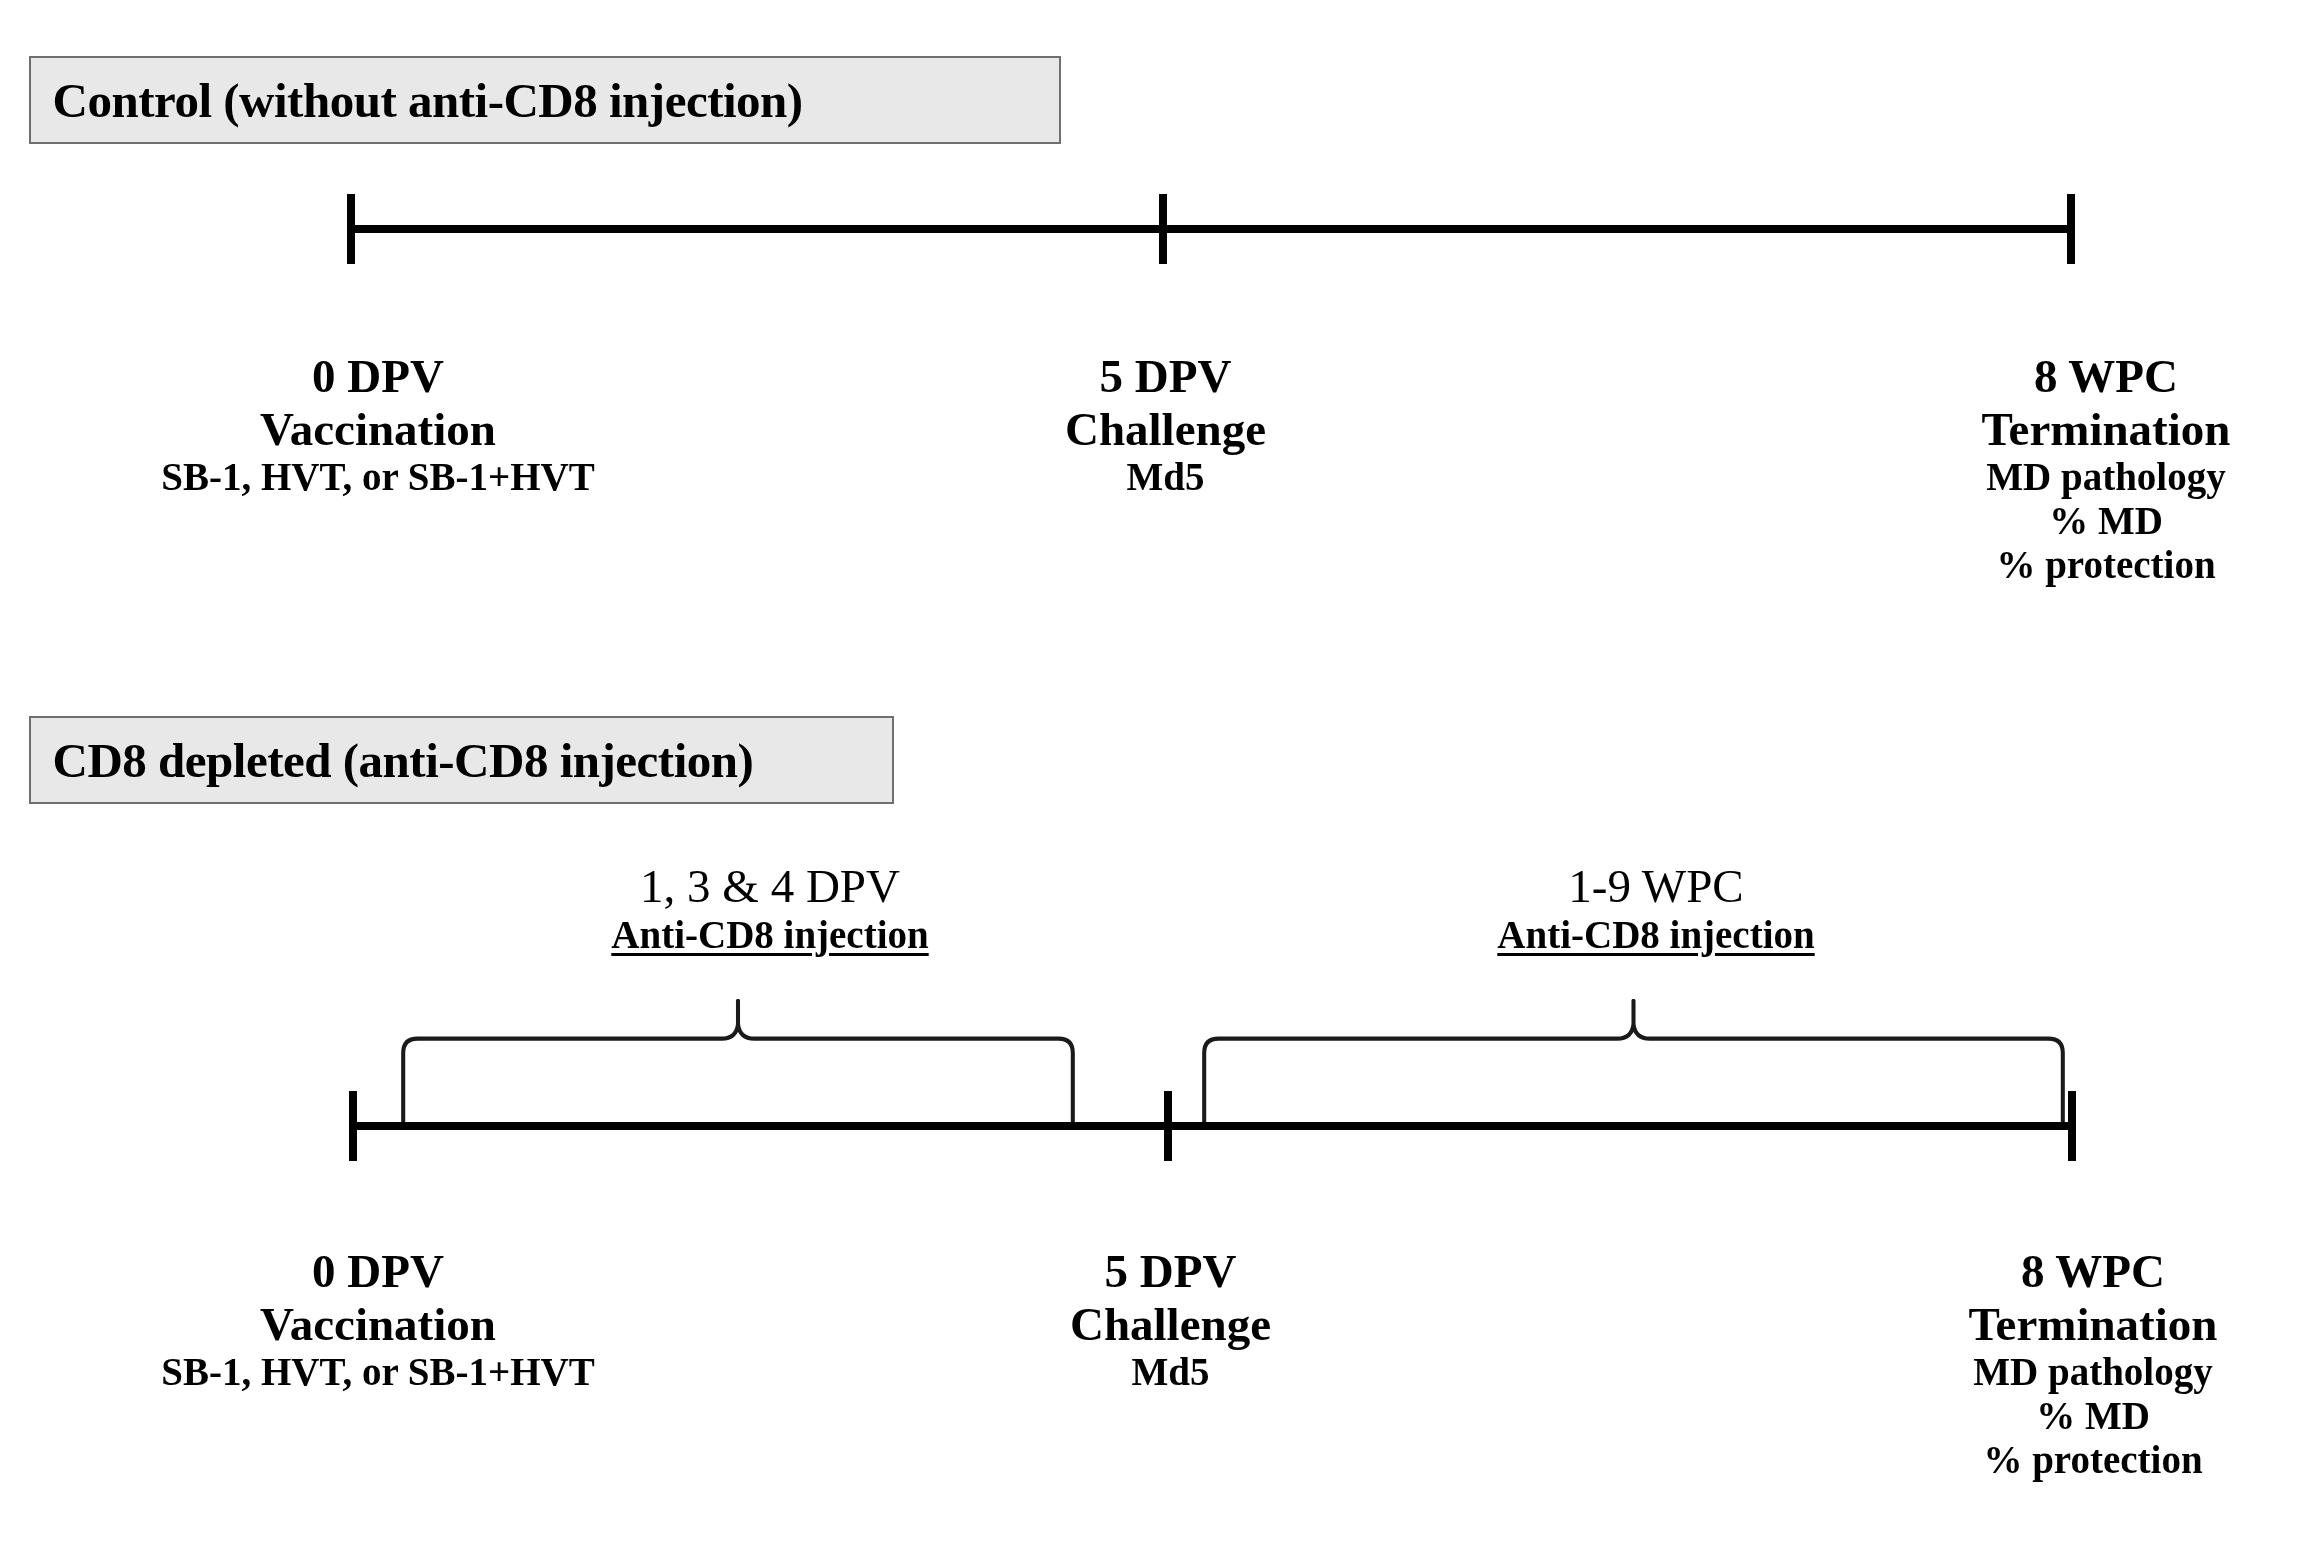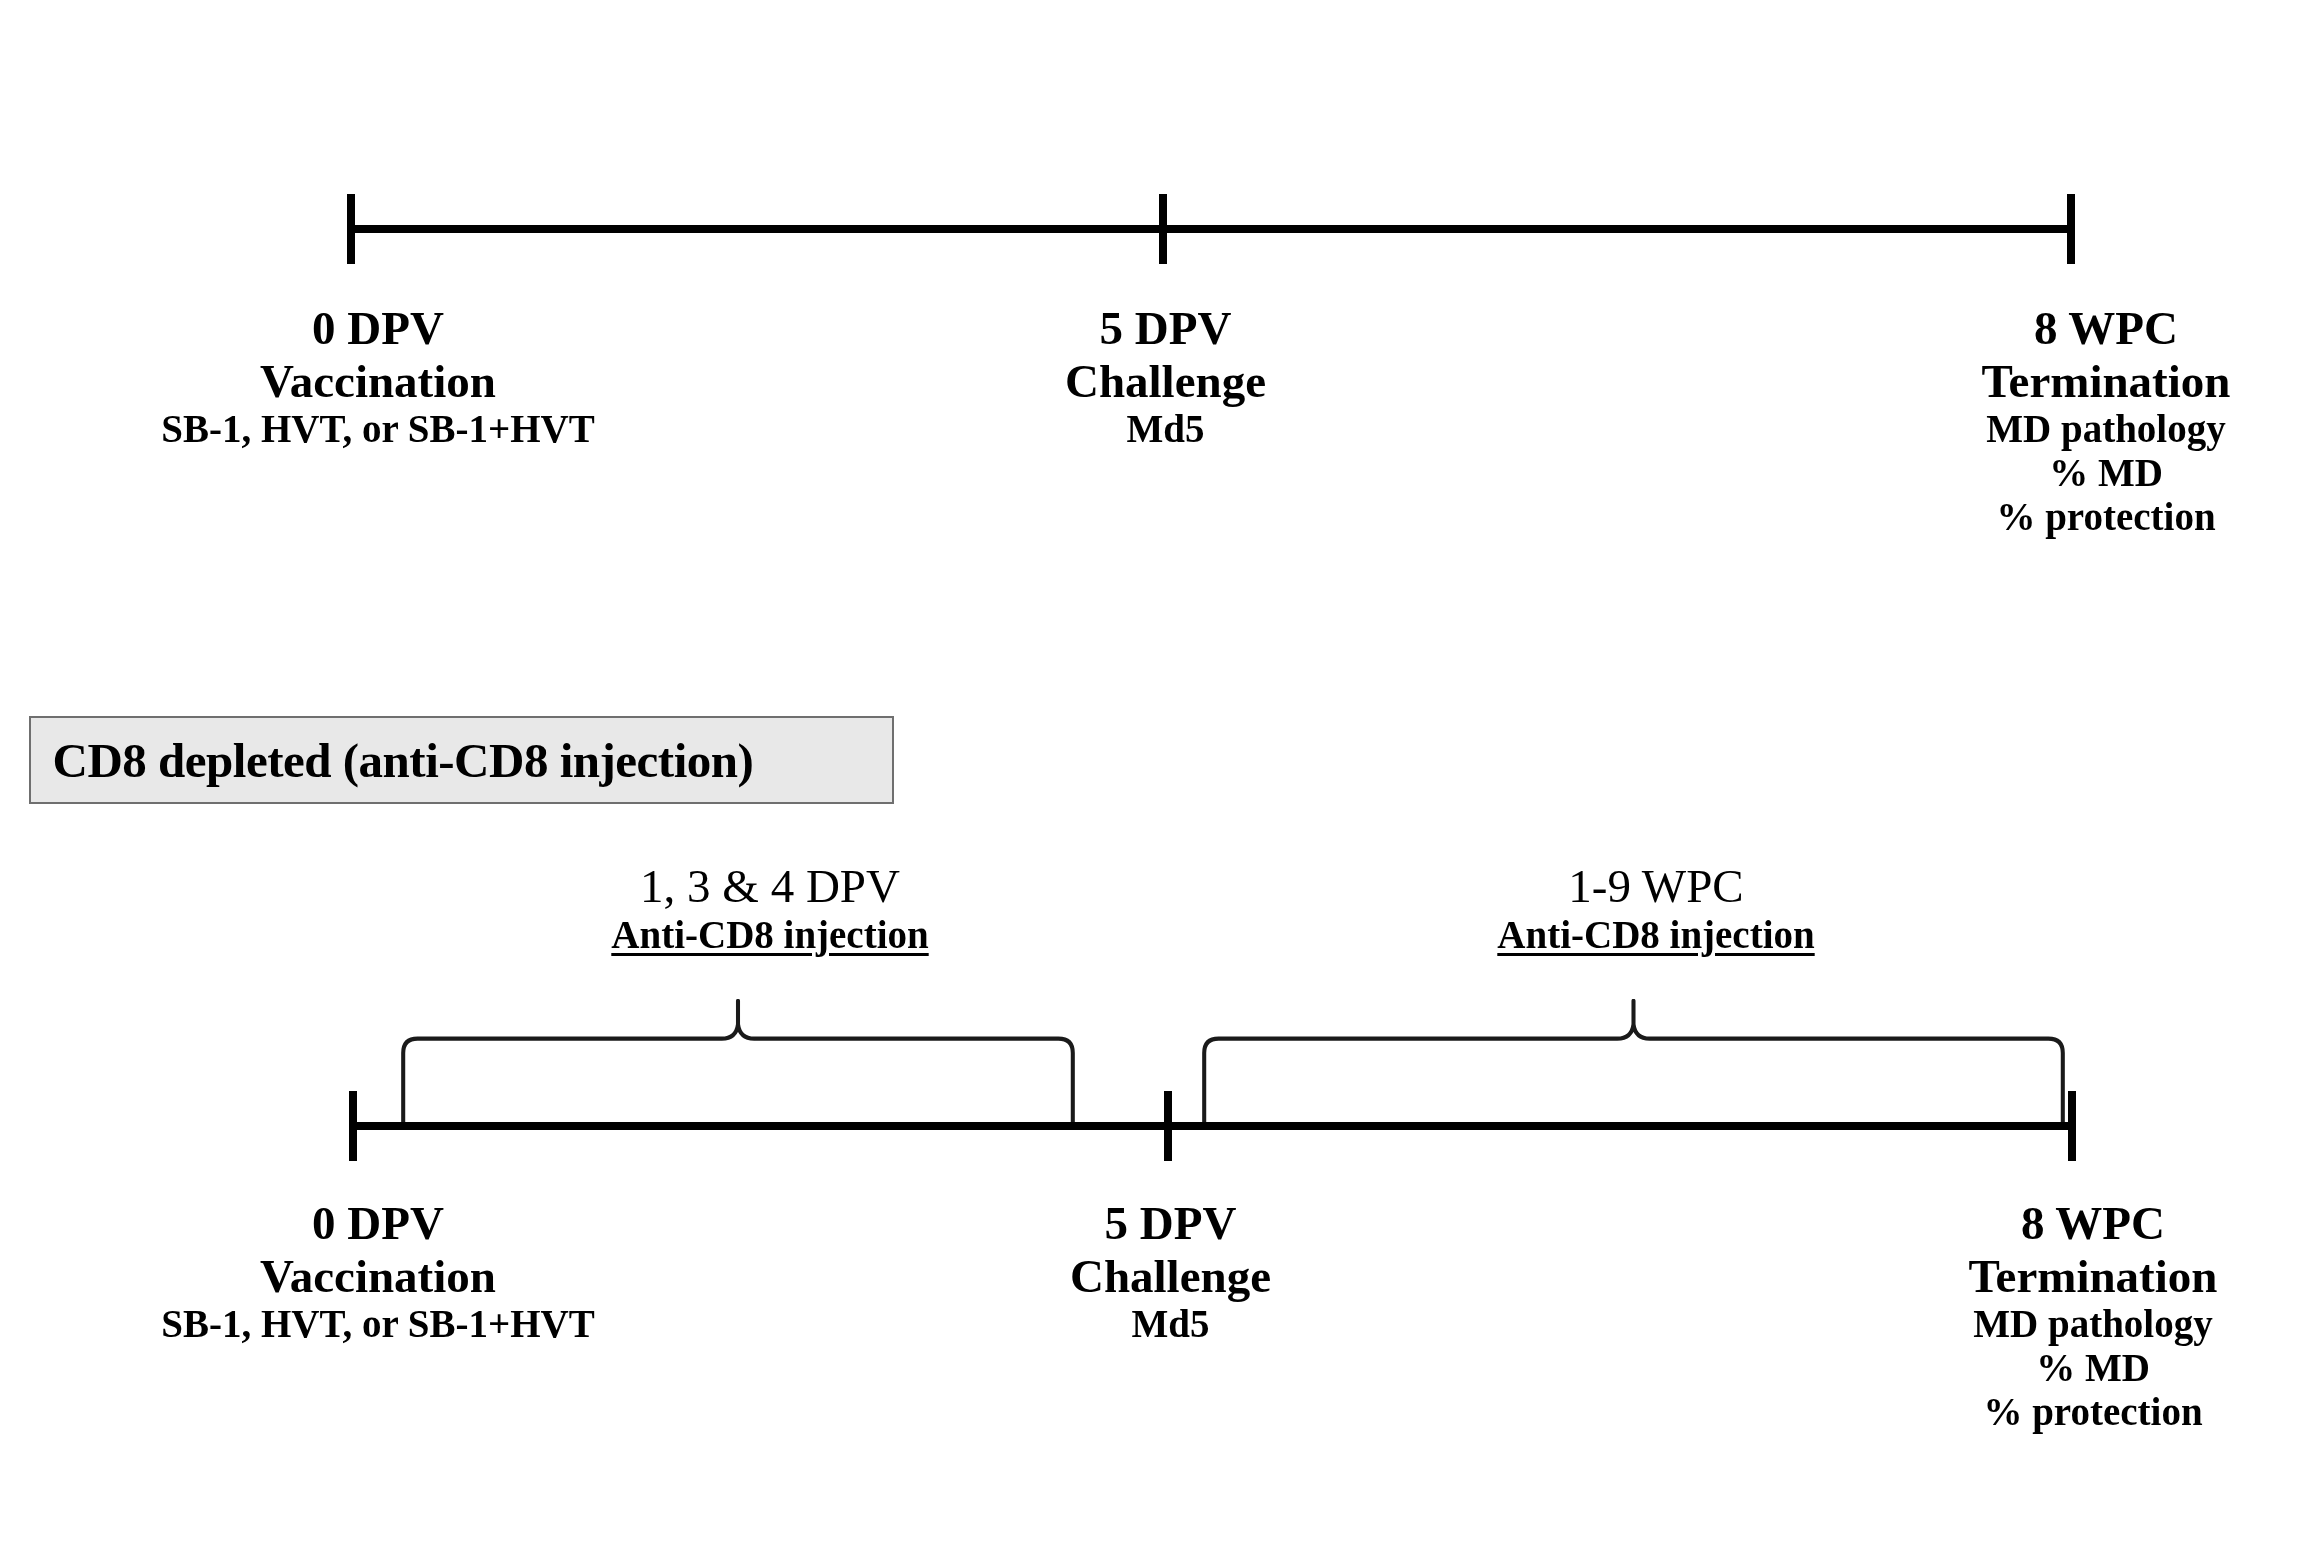--- a/index.html
+++ b/index.html
@@ -57,20 +57,21 @@
   #tick-depleted-start { left: 349px;  top: 1091px; height: 70px; }
   #tick-depleted-mid   { left: 1164px; top: 1091px; height: 70px; }
   #tick-depleted-end   { left: 2068px; top: 1091px; height: 70px; }
 
   
   .event-block {
     position: absolute;
     text-align: center;
     line-height: 1.12;
     white-space: nowrap;
+    margin-top: 48px;
   }
   .event-day {
     font-weight: bold;
     font-size: 47px;
   }
   .event-action {
     font-weight: bold;
     font-size: 47px;
     text-underline-offset: 5.4px;
   }
@@ -114,20 +115,21 @@
     position: absolute;
   }
   #brace-early { left: 396px;  top: 999px; }
   #brace-late  { left: 1197px; top: 999px; }
 </style>
 </head>
 <body>
 
 <div id="figure">
 
+  <div class="section-box" id="section-box-control">Control (without anti-CD8 injection)</div>
 
   <div class="timeline-axis" id="axis-control"></div>
   <div class="tick" id="tick-control-start"></div>
   <div class="tick" id="tick-control-mid"></div>
   <div class="tick" id="tick-control-end"></div>
 
   <div class="event-block" id="event-control-vaccination">
     <div class="event-day">0 DPV</div>
     <div class="event-action">Vaccination</div>
     <div class="event-detail">SB-1, HVT, or SB-1+HVT</div>

